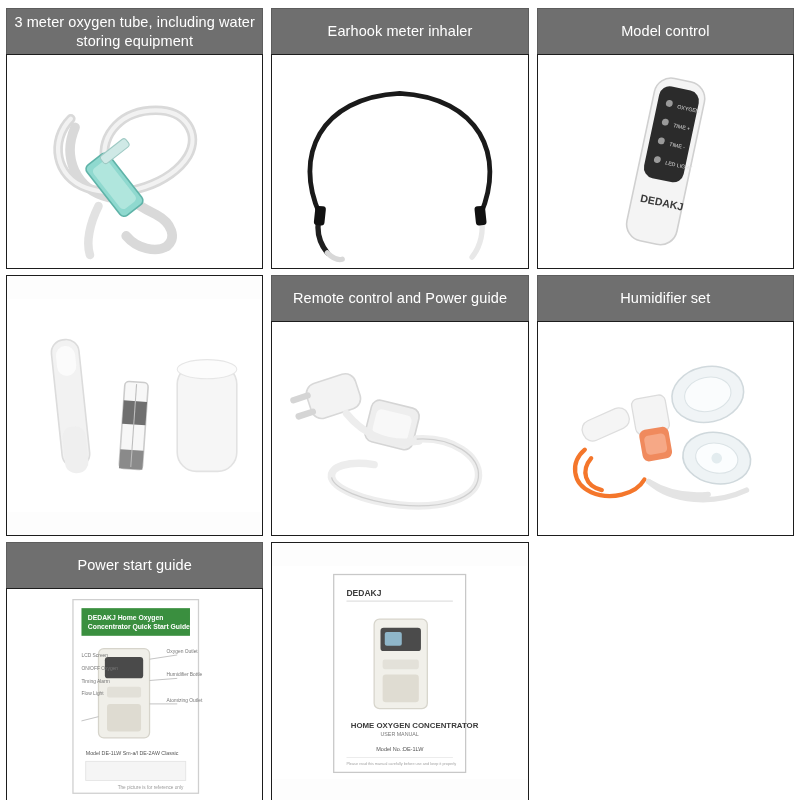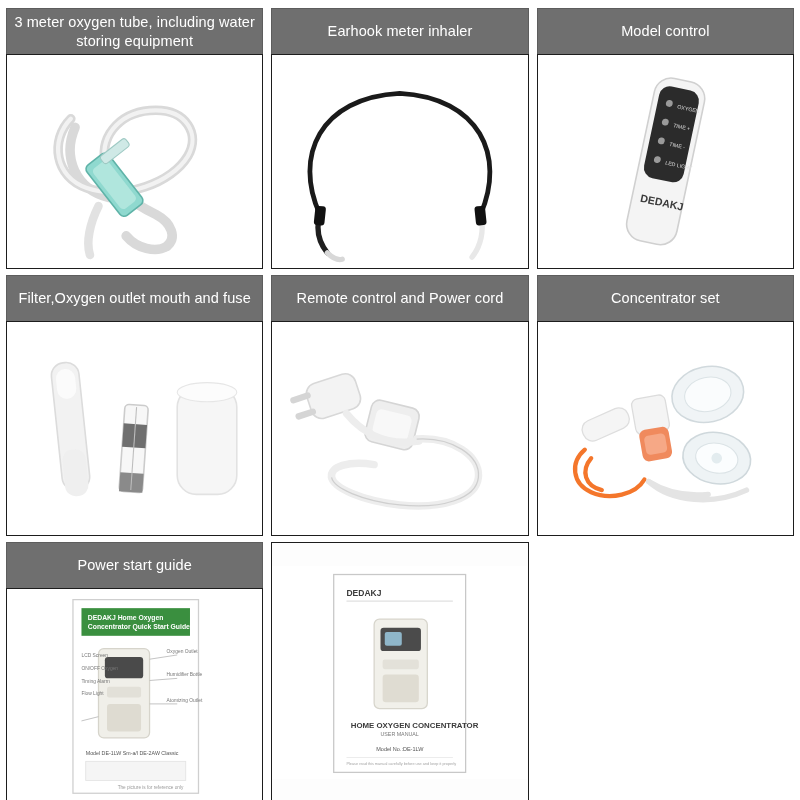--- a/index.html
+++ b/index.html
@@ -114,21 +114,20 @@
           <text x="120" y="67" font-family="Liberation Sans, sans-serif" font-size="5" fill="#dddddd">TIME +</text>
           <text x="120" y="85" font-family="Liberation Sans, sans-serif" font-size="5" fill="#dddddd">TIME -</text>
           <text x="120" y="103" font-family="Liberation Sans, sans-serif" font-size="5" fill="#dddddd">LED LIGHT</text>
           <text x="104" y="142" font-family="Liberation Sans, sans-serif" font-size="10" font-weight="bold" fill="#3a3a3a">DEDAKJ</text>
         </g>
       </svg>
     </div>
   </div>
 
   <div class="cell">
-    <div class="caption">Filter,Oxygen outlet mouth and fuse</div>
     <div class="photo">
       <svg viewBox="0 0 240 200" preserveAspectRatio="xMidYMid meet">
         <rect x="0" y="0" width="240" height="200" fill="#ffffff"></rect>
 
         <g transform="rotate(-6 60 110)">
           <rect x="48" y="38" width="26" height="120" rx="12" fill="#f2f2f2" stroke="#dcdcdc" stroke-width="1.5"></rect>
           <rect x="52" y="44" width="18" height="28" rx="9" fill="#fbfbfb"></rect>
           <rect x="50" y="120" width="22" height="44" rx="10" fill="#efefef"></rect>
         </g>
 
@@ -142,21 +141,21 @@
         <g>
           <rect x="160" y="62" width="56" height="100" rx="18" fill="#f6f6f6" stroke="#e2e2e2" stroke-width="1.5"></rect>
           <ellipse cx="188" cy="66" rx="28" ry="9" fill="#fcfcfc" stroke="#e6e6e6" stroke-width="1"></ellipse>
         </g>
       </svg>
     </div>
   </div>
 
 
   <div class="cell">
-    <div class="caption">Remote control and Power cord</div>
+    <div class="caption">Remote control and Power guide</div>
     <div class="photo">
       <svg viewBox="0 0 240 200" preserveAspectRatio="xMidYMid meet">
         <rect x="0" y="0" width="240" height="200" fill="#ffffff"></rect>
 
         <g transform="rotate(-18 60 70)">
           <rect x="34" y="52" width="48" height="34" rx="10" fill="#f3f3f3" stroke="#d8d8d8" stroke-width="1.5"></rect>
           <rect x="18" y="58" width="20" height="6" rx="3" fill="#d5d5d5"></rect>
           <rect x="18" y="74" width="20" height="6" rx="3" fill="#d5d5d5"></rect>
         </g>
 
@@ -171,21 +170,21 @@
           <path d="M56 146 C54 136 72 130 96 134"></path>
         </g>
         <g fill="none" stroke="#cfcfcf" stroke-width="1.2">
           <path d="M136 110 C170 108 196 126 194 146 C192 166 160 176 120 172 C84 168 58 156 56 146"></path>
         </g>
       </svg>
     </div>
   </div>
 
   <div class="cell">
-    <div class="caption">Concentrator set</div>
+    <div class="caption">Humidifier set</div>
     <div class="photo">
       <svg viewBox="0 0 240 200" preserveAspectRatio="xMidYMid meet">
         <rect x="0" y="0" width="240" height="200" fill="#ffffff"></rect>
 
         <g transform="rotate(-12 160 70)">
           <ellipse cx="160" cy="68" rx="34" ry="26" fill="#f0f4f6" stroke="#cfd8dc" stroke-width="1.5" opacity=".95"></ellipse>
           <ellipse cx="160" cy="68" rx="22" ry="16" fill="#fafcfd" stroke="#dbe3e6" stroke-width="1"></ellipse>
         </g>
 
         <g transform="rotate(10 168 128)">

